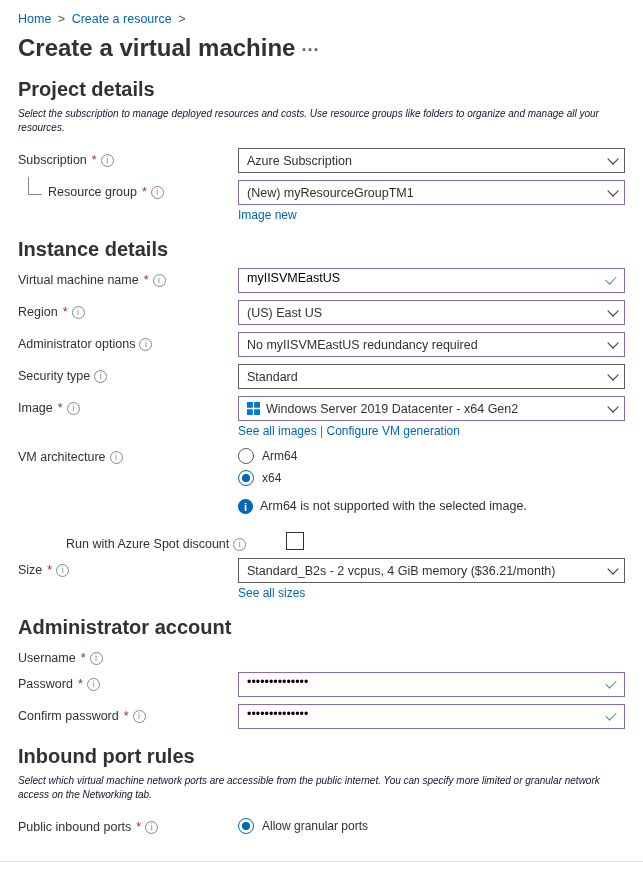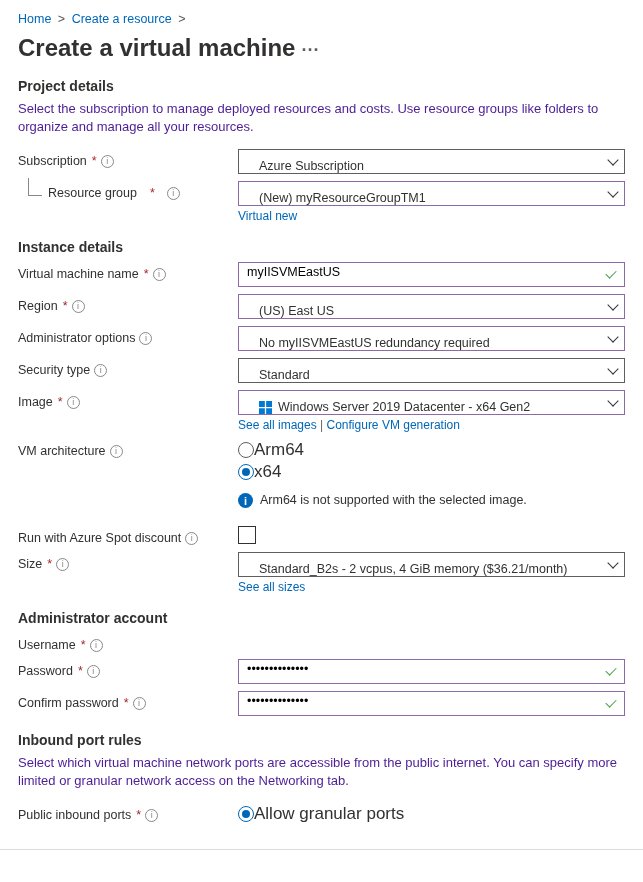--- a/index.html
+++ b/index.html
@@ -9,56 +9,56 @@
     color: #323130;
     background: #fff;
     width: 643px;
     padding: 8px 18px 0 18px;
   }
   a { color: #0067b8; text-decoration: none; cursor: pointer; }
   .breadcrumb { font-size: 12.5px; padding: 4px 0 6px 0; }
   .breadcrumb span.sep { color: #555; margin: 0 3px; }
   h1 { font-size: 24px; font-weight: 600; margin: 2px 0 14px 0; }
   h1 .dots { color:#605e5c; font-size:18px; margin-left:6px; }
-  .section-head { font-size: 14px; font-weight: 600; margin: 16px 0 6px 0; }
-  .section-desc { font-size: 13px; color: #4c1d95; line-height: 1.35; margin-bottom: 14px; }
+  .section-head { font-size: 20px; font-weight: 600; margin: 16px 0 6px 0; }
+  .section-desc { font-size: 10px; color: #0f172a; line-height: 1.35; margin-bottom: 14px; font-style: italic; }
   .row { display:flex; align-items:flex-start; margin: 7px 0; }
   .row .label-col { width: 220px; padding-top: 5px; font-size: 12.5px; display:flex; align-items:center; gap:4px; }
-  .row .label-col .indent { margin-left: 30px; display:flex; align-items:center; gap:12px; position:relative; }
+  .row .label-col .indent { margin-left: 30px; display:flex; align-items:center; gap:4px; position:relative; }
   .indent-line { position:absolute; left:-20px; top:-8px; width:14px; height:18px; border-left:1px solid #888; border-bottom:1px solid #888; }
   .row .field-col { flex:1; }
   .req { color: #a4262c; margin-left:1px; }
   .info-icon {
     display:inline-flex; width:13px; height:13px; border:1px solid #888;
     border-radius:50%; color:#888; font-size:9px; align-items:center;
     justify-content:center; cursor:pointer;
   }
   .select {
     width:100%; height:25px; border:1px solid #605e5c; background:#fff;
-    padding: 0 22px 0 20px; font-size:12.5px; position:relative;
-    display:flex; align-items:flex-end; cursor:pointer;
+    padding: 0 22px 0 8px; font-size:12.5px; position:relative;
+    display:flex; align-items:center; cursor:pointer;
   }
   .select.purple { border-color: #8a6aa7; }
   .select .chev {
     position:absolute; right:7px; top:8px; width:8px; height:8px;
     border-right:1.3px solid #333; border-bottom:1.3px solid #333;
     transform:rotate(45deg); margin-top:-2px;
   }
   .textinput {
     width:100%; height:25px; border:1px solid #8a6aa7; padding:0 26px 6px 8px;
     font-size:12.5px; outline:none; position:relative;
   }
   .input-wrap { position:relative; }
   .input-wrap.valid::after {
     content:""; position:absolute; right:9px; top:8px;
     width:9px; height:5px; border-left:1.5px solid #4aa04a;
     border-bottom:1.5px solid #4aa04a; transform:rotate(-45deg);
   }
   .link-small { font-size:12px; margin-top:3px; display:inline-block; }
-  .radio-row { display:flex; align-items:center; height:22px; font-size:17px; }
+  .radio-row { display:flex; align-items:center; gap:8px; height:22px; font-size:12px; }
   .radio {
     width:16px; height:16px; border:1px solid #605e5c; border-radius:50%;
     display:inline-flex; align-items:center; justify-content:center; cursor:pointer;
   }
   .radio.selected { border-color:#0067b8; }
   .radio.selected::after {
     content:""; width:8px; height:8px; background:#0067b8; border-radius:50%;
   }
   .info-line { display:flex; gap:7px; align-items:flex-start; font-size:12.5px; margin-top:10px; }
   .info-badge {
@@ -128,21 +128,21 @@
       <span>Resource group</span>
         <span class="req">*</span>
       <span class="info-icon">i</span>
     </div>
   </div>
   <div class="field-col">
     <div class="select purple">
       <span>(New) myResourceGroupTM1</span>
       <span class="chev"></span>
     </div>
-    <a class="link-small">Virtual new</a>
+    <a class="link-small">Image new</a>
   </div>
 </div>
 
 <div class="section-head">Instance details</div>
 
 <div class="row">
   <div class="label-col">
     <span>Virtual machine name</span>
       <span class="req">*</span>
     <span class="info-icon">i</span>
@@ -228,21 +228,21 @@
       <span class="radio selected"></span>
       <span>x64</span>
     </div>
     <div class="info-line">
       <span class="info-badge">i</span>
       <span>Arm64 is not supported with the selected image.</span>
     </div>
   </div>
 </div>
 
-<div class="row" style="margin-top:18px;">
+<div class="row" style="margin-top:18px;margin-left:48px;">
   <div class="label-col">
     <span>Run with Azure Spot discount</span>
     <span class="info-icon">i</span>
   </div>
   <div class="field-col">
     <div class="checkbox"></div>
   </div>
 </div>
 
 <div class="row">

